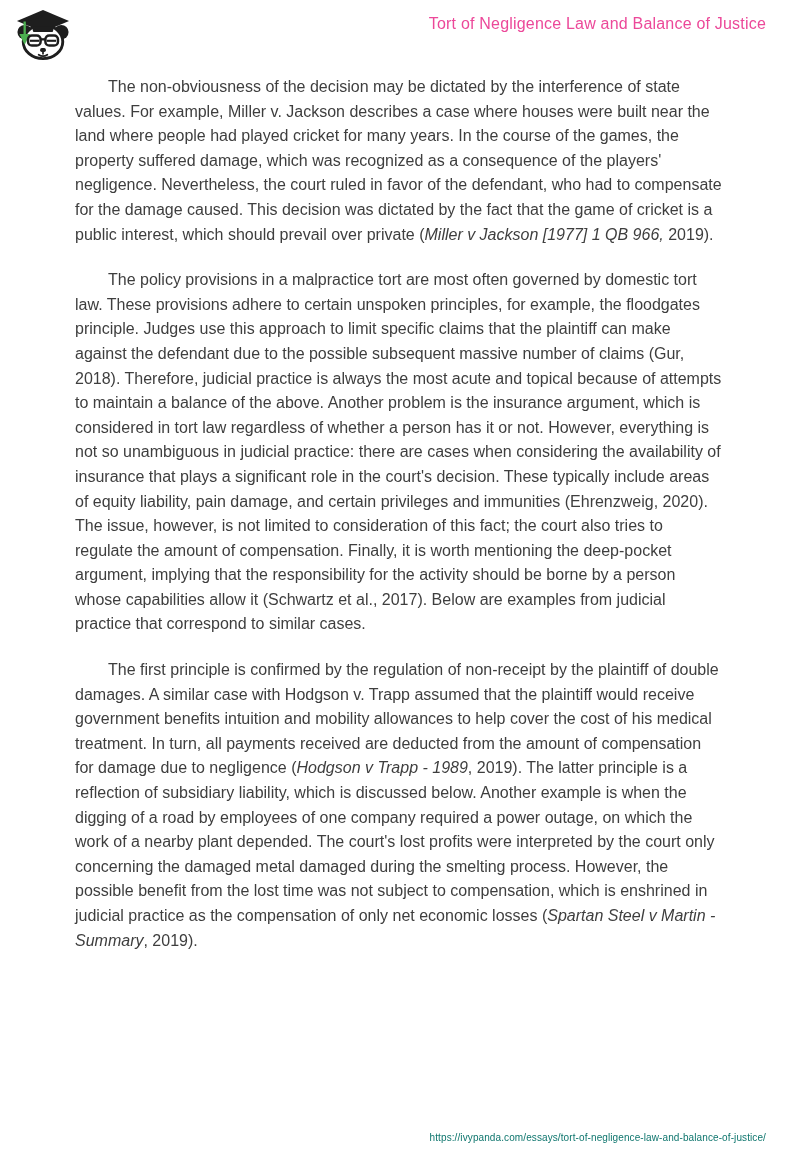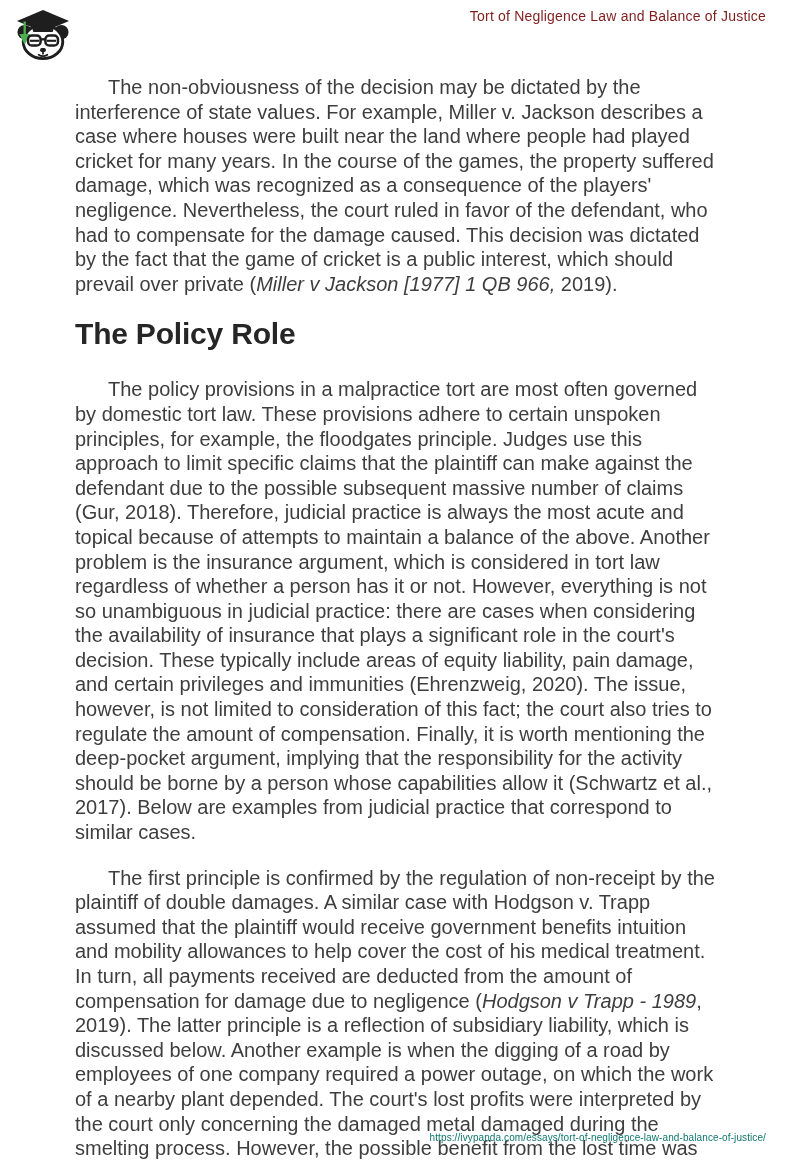--- a/index.html
+++ b/index.html
@@ -38,33 +38,34 @@
     line-height: 54px;
   }
   .brand-reg {
     font-family: "Liberation Serif", "DejaVu Serif", serif;
     font-weight: 700;
     font-size: 12px;
     vertical-align: super;
     color: #232323;
   }
   .doc-title {
-    font-size: 14px;
-    color: #7f1d1d;
+    margin-top: 7px;
+    font-size: 16px;
+    color: #ec4899;
     letter-spacing: 0.2px;
   }
 
   
   .article {
     padding: 13px 77px 0 75px;
   }
   .article p {
     width: 648px;
     margin: 0 0 21px 0;
-    font-size: 20px;
+    font-size: 16px;
     line-height: 24.6px;
     color: #3e3e3e;
     text-indent: 33px;
     text-align: left;
   }
   .article h2 {
     margin: 0 0 27px 0;
     font-size: 30px;
     line-height: 33px;
     font-weight: 700;
@@ -113,20 +114,19 @@
 
         <rect x="26" y="41.5" width="6" height="4" rx="1.8" fill="#1e1e1e"></rect>
         <path d="M29,45.5 L29,47.5 M24.5,48.5 Q29,51.5 33.5,48.5" fill="none" stroke="#1e1e1e" stroke-width="1.8" stroke-linecap="round"></path>
       </svg>
     </div>
     <div class="doc-title">Tort of Negligence Law and Balance of Justice</div>
   </div>
 
   <div class="article">
     <p>The non-obviousness of the decision may be dictated by the interference of state values. For example, Miller v. Jackson describes a case where houses were built near the land where people had played cricket for many years. In the course of the games, the property suffered damage, which was recognized as a consequence of the players' negligence. Nevertheless, the court ruled in favor of the defendant, who had to compensate for the damage caused. This decision was dictated by the fact that the game of cricket is a public interest, which should prevail over private (<em>Miller v Jackson [1977] 1 QB 966,</em> 2019).</p>
-    <h2>The Policy Role</h2>
     <p>The policy provisions in a malpractice tort are most often governed by domestic tort law. These provisions adhere to certain unspoken principles, for example, the floodgates principle. Judges use this approach to limit specific claims that the plaintiff can make against the defendant due to the possible subsequent massive number of claims (Gur, 2018). Therefore, judicial practice is always the most acute and topical because of attempts to maintain a balance of the above. Another problem is the insurance argument, which is considered in tort law regardless of whether a person has it or not. However, everything is not so unambiguous in judicial practice: there are cases when considering the availability of insurance that plays a significant role in the court's decision. These typically include areas of equity liability, pain damage, and certain privileges and immunities (Ehrenzweig, 2020). The issue, however, is not limited to consideration of this fact; the court also tries to regulate the amount of compensation. Finally, it is worth mentioning the deep-pocket argument, implying that the responsibility for the activity should be borne by a person whose capabilities allow it (Schwartz et al., 2017). Below are examples from judicial practice that correspond to similar cases.</p>
     <p>The first principle is confirmed by the regulation of non-receipt by the plaintiff of double damages. A similar case with Hodgson v. Trapp assumed that the plaintiff would receive government benefits intuition and mobility allowances to help cover the cost of his medical treatment. In turn, all payments received are deducted from the amount of compensation for damage due to negligence (<em>Hodgson v Trapp - 1989</em>, 2019). The latter principle is a reflection of subsidiary liability, which is discussed below. Another example is when the digging of a road by employees of one company required a power outage, on which the work of a nearby plant depended. The court's lost profits were interpreted by the court only concerning the damaged metal damaged during the smelting process. However, the possible benefit from the lost time was not subject to compensation, which is enshrined in judicial practice as the compensation of only net economic losses (<em>Spartan Steel v Martin - Summary</em>, 2019).</p>
   </div>
 
   <div class="footer">https://ivypanda.com/essays/tort-of-negligence-law-and-balance-of-justice/</div>
 
 </div>
 
 </body></html>

